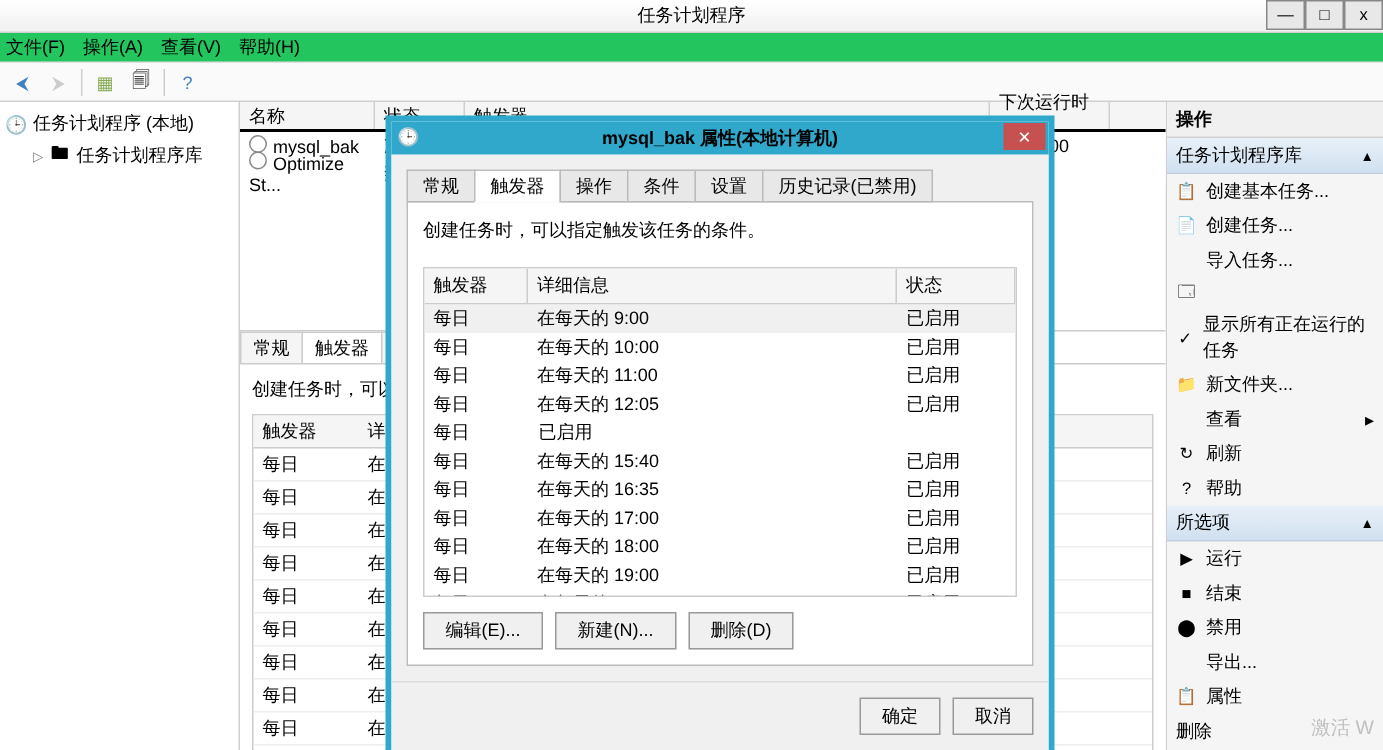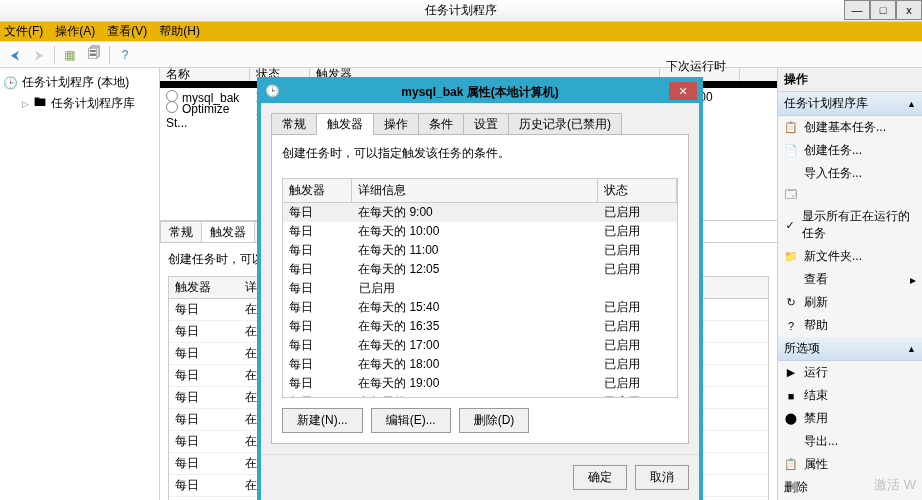--- a/index.html
+++ b/index.html
@@ -4,35 +4,35 @@
 <style>
 * { box-sizing: border-box; margin: 0; padding: 0; font-family: "Microsoft YaHei", "Segoe UI", sans-serif; font-size: 12px; }
 body { background: #fff; width: 922px; height: 500px; overflow: hidden; position: relative; }
 
 
 .titlebar { height: 22px; background: linear-gradient(#fff,#f0f0f0); border-bottom: 1px solid #d0d0d0; display: flex; align-items: center; position: relative; }
 .title-text { position: absolute; left: 50%; transform: translateX(-50%); font-size: 12px; }
 .win-controls { position: absolute; right: 0; top: 0; display: flex; }
 .win-btn { width: 26px; height: 20px; border: 1px solid #888; background: #e8e8e8; display: flex; align-items: center; justify-content: center; font-size: 11px; cursor: pointer; }
 
-.menubar { height: 20px; display: flex; align-items: center; padding: 0 4px; gap: 12px; background: #eab308; border-bottom: 1px solid #e0e0e0; }
+.menubar { height: 20px; display: flex; align-items: center; padding: 0 4px; gap: 12px; background: #22c55e; border-bottom: 1px solid #e0e0e0; }
 .menubar span { cursor: pointer; }
 
 .toolbar { height: 26px; display: flex; align-items: center; padding: 0 4px; gap: 2px; background: #fafafa; border-bottom: 1px solid #d0d0d0; }
 .tbtn { width: 22px; height: 22px; border: 1px solid transparent; display: flex; align-items: center; justify-content: center; cursor: pointer; }
 .tsep { width: 1px; height: 18px; background: #ccc; margin: 0 2px; }
 
 .main { display: flex; height: 432px; }
 .left-pane { width: 160px; border-right: 1px solid #d0d0d0; padding: 4px; background: #fff; }
 .tree-item { display: flex; align-items: center; gap: 4px; padding: 2px 0; cursor: pointer; }
 .tree-item.child { padding-left: 18px; }
 .tree-icon { width: 14px; height: 14px; display: inline-flex; align-items: center; justify-content: center; }
 
 .center-pane { flex: 1; background: #fff; display: flex; flex-direction: column; position: relative; }
-.list-header { display: flex; background: #f5f5f5; border-bottom: 7px solid #000000; height: 20px; align-items: center; }
+.list-header { display: flex; background: #f5f5f5; border-bottom: 2px solid #000000; height: 20px; align-items: center; }
 .list-header > div { padding: 0 6px; border-right: 1px solid #d0d0d0; height: 100%; display: flex; align-items: center; }
 .list-body { background: #fff; }
 .list-row { display: flex; height: 18px; align-items: center; }
 .list-row > div { padding: 0 6px; }
 .col-name { width: 90px; } .col-status { width: 60px; } .col-trigger { width: 350px; } .col-next { width: 80px; }
 .row-icon { width: 12px; height: 12px; border-radius: 50%; border: 1px solid #888; margin-right: 4px; display: inline-block; }
 
 
 .bottom-panel { position: absolute; left: 0; right: 0; bottom: 0; height: 280px; border-top: 1px solid #ccc; background: #fff; }
 .bp-tabs { display: flex; height: 22px; border-bottom: 1px solid #ccc; }
@@ -374,22 +374,22 @@
               <div class="dc3">已启用</div>
             </div>
             <div class="dlg-tr">
               <div class="dc1">每日</div>
               <div class="dc2">在每天的 20:00</div>
               <div class="dc3">已启用</div>
             </div>
           </div>
       </div>
       <div class="dlg-btns">
+        <button class="btn">编辑(E)...</button>
         <button class="btn">新建(N)...</button>
-        <button class="btn">编辑(E)...</button>
         <button class="btn">删除(D)</button>
       </div>
     </div>
   </div>
   <div class="dlg-footer">
     <button class="btn">确定</button>
     <button class="btn">取消</button>
   </div>
 </div>
 

